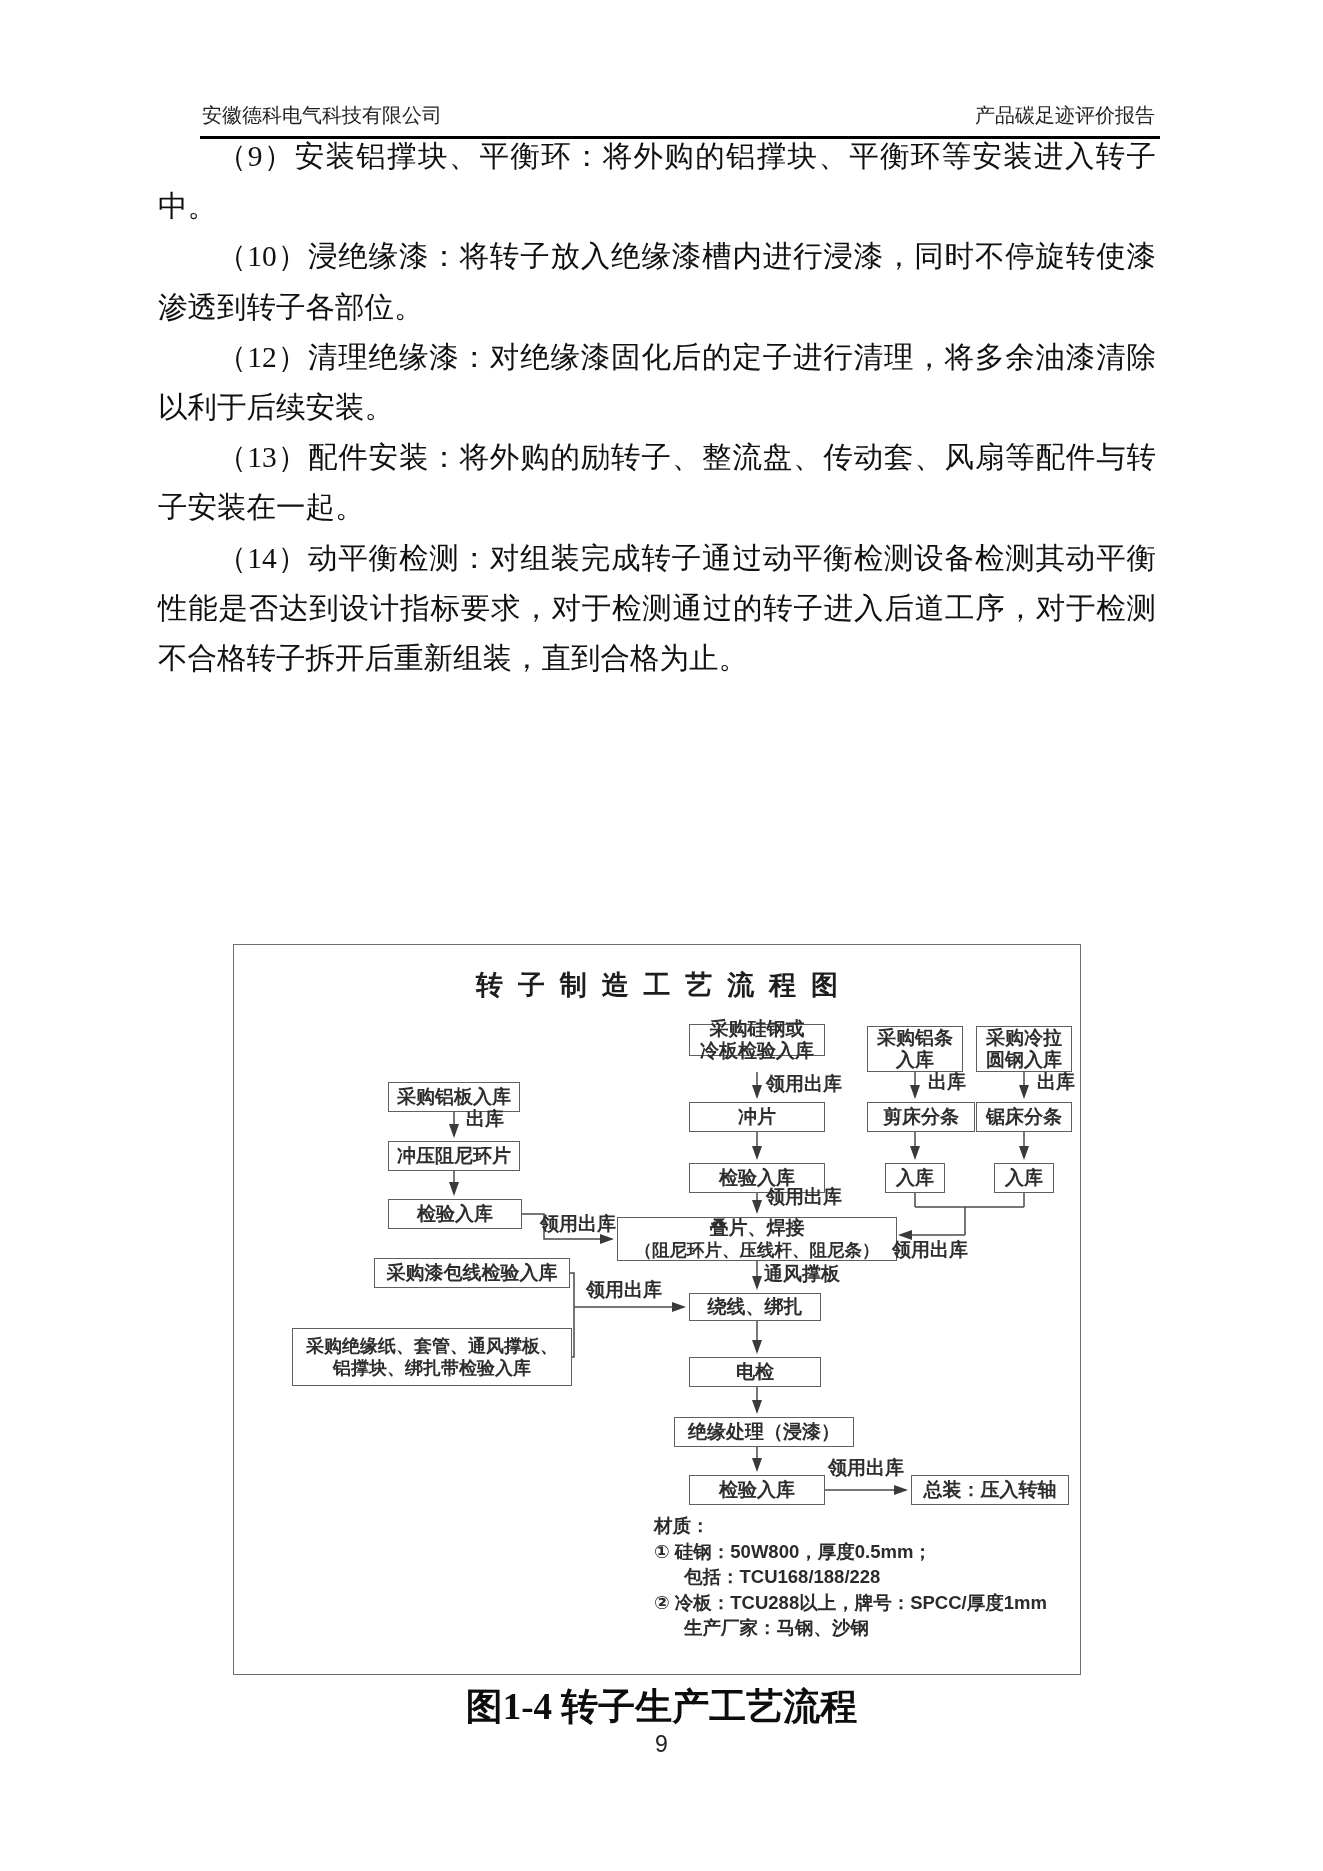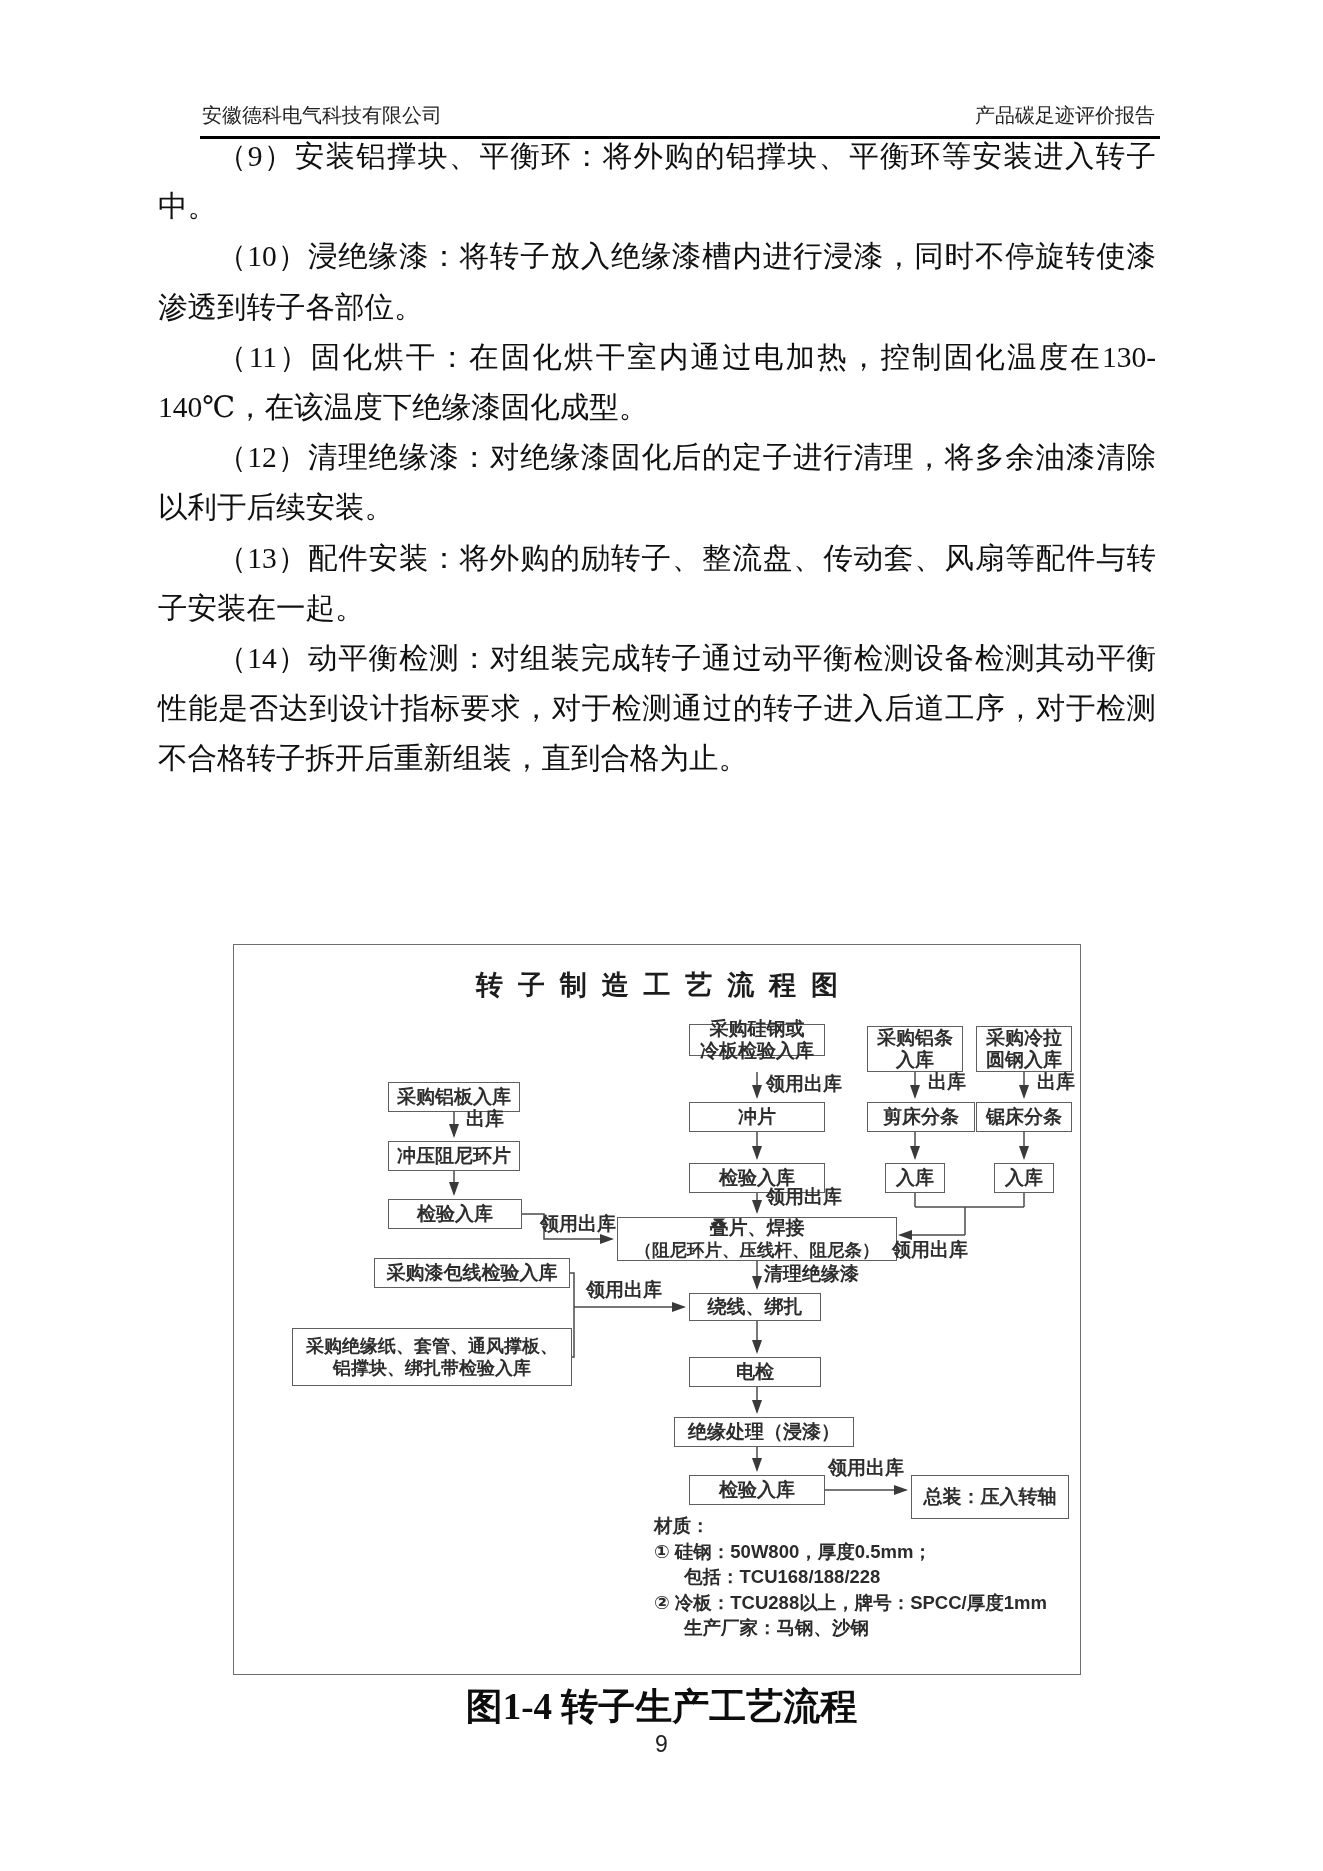--- a/index.html
+++ b/index.html
@@ -46,21 +46,20 @@
 
 <div class="page">
 
   <div class="hdr-left">安徽德科电气科技有限公司</div>
   <div class="hdr-right">产品碳足迹评价报告</div>
   <div class="hdr-rule"></div>
 
   <div class="bodytext">
     <p>（9）安装铝撑块、平衡环：将外购的铝撑块、平衡环等安装进入转子中。</p>
     <p>（10）浸绝缘漆：将转子放入绝缘漆槽内进行浸漆，同时不停旋转使漆渗透到转子各部位。</p>
-    <p>（11）固化烘干：在固化烘干室内通过电加热，控制固化温度在130-140℃，在该温度下绝缘漆固化成型。</p>
     <p>（12）清理绝缘漆：对绝缘漆固化后的定子进行清理，将多余油漆清除以利于后续安装。</p>
     <p>（13）配件安装：将外购的励转子、整流盘、传动套、风扇等配件与转子安装在一起。</p>
     <p>（14）动平衡检测：对组装完成转子通过动平衡检测设备检测其动平衡性能是否达到设计指标要求，对于检测通过的转子进入后道工序，对于检测不合格转子拆开后重新组装，直到合格为止。</p>
   </div>
 
   <div class="figure">
 
     <svg class="flowsvg" viewBox="0 0 846 729" xmlns="http://www.w3.org/2000/svg">
       <defs>
         <marker id="ar" markerUnits="userSpaceOnUse" markerWidth="14" markerHeight="10" refX="12" refY="5" orient="auto">
@@ -120,21 +119,21 @@
     </div>
     <div class="node" style="left:455px;top:412px;width:132px;height:30px;">
       <span>电检</span>
     </div>
     <div class="node" style="left:440px;top:472px;width:180px;height:30px;">
       <span>绝缘处理（浸漆）</span>
     </div>
     <div class="node" style="left:455px;top:530px;width:136px;height:30px;">
       <span>检验入库</span>
     </div>
-    <div class="node" style="left:677px;top:530px;width:158px;height:44px;">
+    <div class="node" style="left:677px;top:530px;width:158px;height:30px;">
       <span>总装：压入转轴</span>
     </div>
 
     <div class="node" style="left:633px;top:81px;width:96px;height:46px;text-align:right;">
       <span>采购铝条</span>
       <span>入库</span>
     </div>
     <div class="node" style="left:633px;top:157px;width:108px;height:30px;">
       <span>剪床分条</span>
     </div>
@@ -170,21 +169,21 @@
       <span>铝撑块、绑扎带检验入库</span>
     </div>
 
     <div class="elabel" style="left:532px;top:128px;">领用出库</div>
     <div class="elabel" style="left:694px;top:126px;">出库</div>
     <div class="elabel" style="left:803px;top:126px;">出库</div>
     <div class="elabel" style="left:232px;top:163px;">出库</div>
     <div class="elabel" style="left:532px;top:241px;">领用出库</div>
     <div class="elabel" style="left:306px;top:268px;">领用出库</div>
     <div class="elabel" style="left:658px;top:294px;">领用出库</div>
-    <div class="elabel" style="left:530px;top:318px;">清理绝缘漆</div>
+    <div class="elabel" style="left:530px;top:318px;">通风撑板</div>
     <div class="elabel" style="left:352px;top:334px;">领用出库</div>
     <div class="elabel" style="left:594px;top:512px;">领用出库</div>
 
     <div class="notes">
       <div>材质：</div>
       <div>① 硅钢：50W800，厚度0.5mm；</div>
       <div class="ind">包括：TCU168/188/228</div>
       <div>② 冷板：TCU288以上，牌号：SPCC/厚度1mm</div>
       <div class="ind">生产厂家：马钢、沙钢</div>
     </div>

